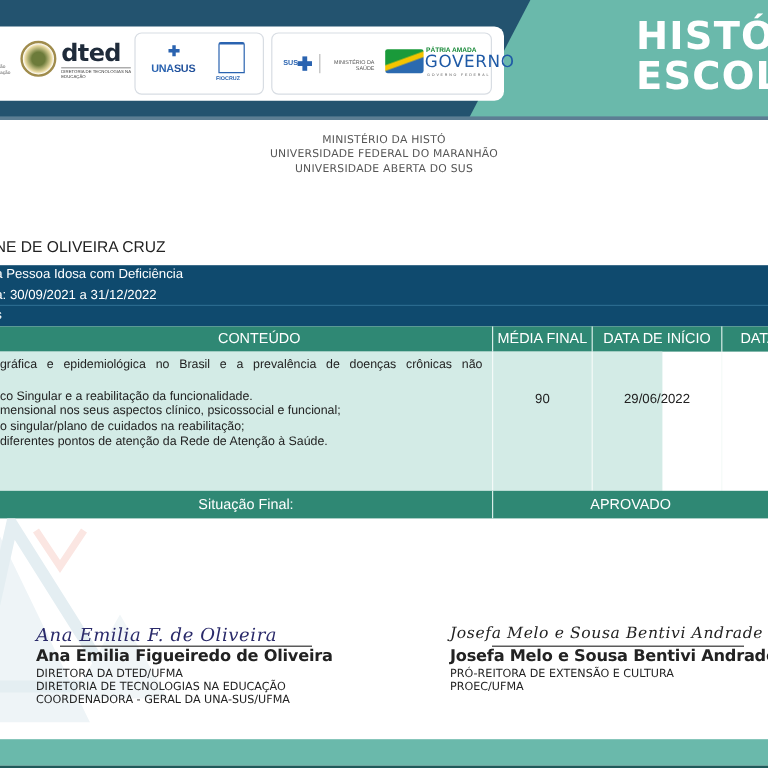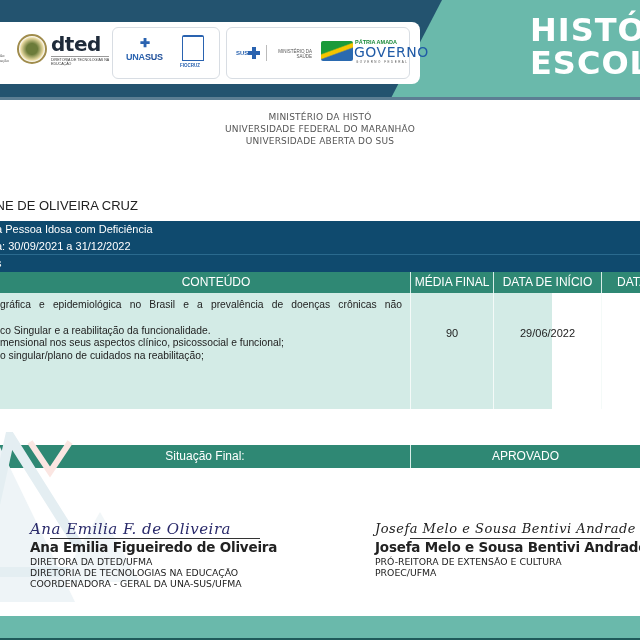--- a/index.html
+++ b/index.html
@@ -72,21 +72,21 @@
 
     .tbl-body { position: absolute; left: 0; top: 293px; width: 552px; height: 116px; background: #d3ebe6; }
     .td-cont { position: absolute; left: 0; top: 0; width: 410px; height: 116px; font-size: 10.3px; color: #222; line-height: 12.7px; padding-top: 6px; }
     .td-cont .line { white-space: nowrap; overflow: hidden; }
     .td-cont .line.first { text-align: justify; text-align-last: justify; width: 402px; word-spacing: 4px; }
     .td-cont .blank { height: 13px; }
     .td-media { position: absolute; left: 410px; top: 0; width: 83px; height: 116px; border-left: 1.5px solid #f4faf8; text-align: center; font-size: 11px; line-height: 80px; }
     .td-inicio { position: absolute; left: 493px; top: 0; width: 108px; height: 116px; border-left: 1.5px solid #f4faf8; text-align: center; font-size: 11px; line-height: 80px; }
     .td-fim { position: absolute; left: 601px; top: 0; width: 60px; height: 116px; border-left: 1.5px solid #f4faf8; }
 
-    .tbl-foot { position: absolute; left: 0; top: 409px; width: 640px; height: 23px; background: #2f8874; color: #fff; font-size: 12px; margin-top: 36px; }
+    .tbl-foot { position: absolute; left: 0; top: 409px; width: 640px; height: 23px; background: #2f8874; color: #fff; font-size: 12px; }
     .tf-label { position: absolute; left: 0; width: 410px; text-align: center; line-height: 23px; }
     .tf-value { position: absolute; left: 410px; width: 230px; text-align: center; line-height: 23px; border-left: 1.5px solid #d8ede8; height: 23px; }
 
     
     .wm { position: absolute; left: 0; top: 432px; width: 170px; height: 170px; pointer-events: none; }
 
     
     .sig { position: absolute; text-align: left; color: #222; }
     .sig-left { left: 30px; top: 520px; width: 250px; }
     .sig-right { left: 375px; top: 520px; width: 280px; }
@@ -166,20 +166,21 @@
   <div class="th th-fim">DATA</div>
 </div>
 
 <div class="tbl-body">
   <div class="td-cont">
     <div class="line first">gráfica e epidemiológica no Brasil e a prevalência de doenças crônicas não</div>
     <div class="blank"></div>
     <div class="line">co Singular e a reabilitação da funcionalidade.</div>
     <div class="line">mensional nos seus aspectos clínico, psicossocial e funcional;</div>
     <div class="line">o singular/plano de cuidados na reabilitação;</div>
+    <div class="line">diferentes pontos de atenção da Rede de Atenção à Saúde.</div>
   </div>
   <div class="td-media">90</div>
   <div class="td-inicio">29/06/2022</div>
   <div class="td-fim"></div>
 </div>
 
 <div class="tbl-foot">
   <div class="tf-label">Situação Final:</div>
   <div class="tf-value">APROVADO</div>
 </div>

